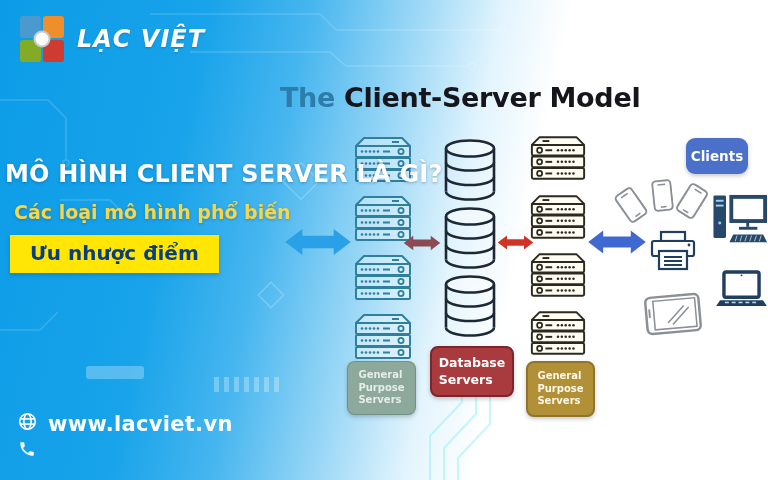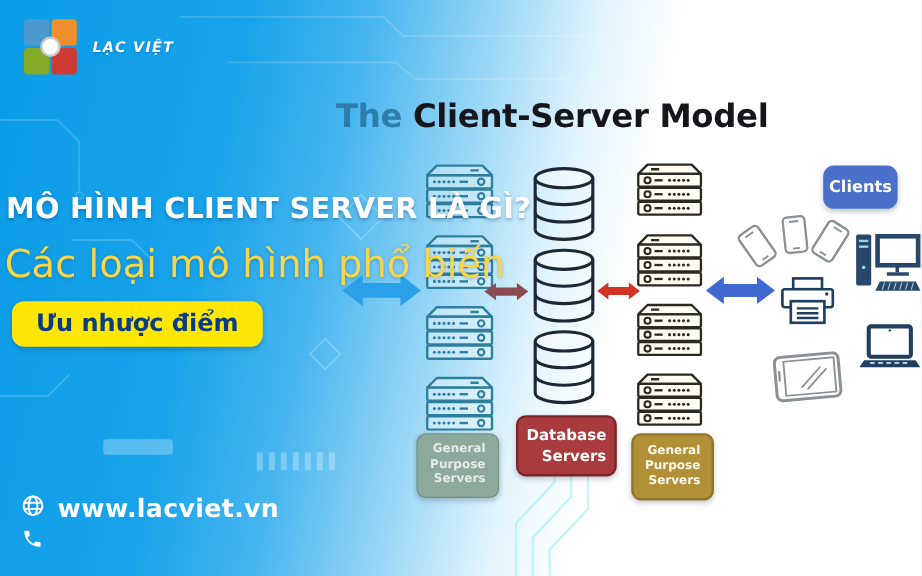--- a/index.html
+++ b/index.html
@@ -11,33 +11,33 @@
   .abs{position:absolute;}
   svg{display:block;}
   
   .logo{position:absolute;left:20px;top:16px;display:flex;align-items:center;gap:13px;}
   .logo-mark{position:relative;width:44px;height:46px;display:grid;grid-template-columns:1fr 1fr;grid-template-rows:1fr 1fr;gap:2px;}
   .sq{border-radius:3px;}
   .sq.tl{background:#4a9ad0;}.sq.tr{background:#ef8f2c;}
   .sq.bl{background:#83ab27;}.sq.br{background:#cf3a31;}
   .logo-dot{position:absolute;left:50%;top:50%;width:13px;height:13px;transform:translate(-50%,-50%);
     background:#fff;border:2px solid #c9c9c9;border-radius:50%;}
-  .logo-text{color:#fff;font-size:12px;font-weight:bold;font-style:italic;letter-spacing:1px;text-shadow:0 1px 2px rgba(0,60,110,.3);}
+  .logo-text{color:#fff;font-size:24px;font-weight:bold;font-style:italic;letter-spacing:1px;text-shadow:0 1px 2px rgba(0,60,110,.3);}
   
   .title{position:absolute;left:280px;top:82px;width:380px;margin:0;text-align:left;
     font-size:27px;font-weight:700;letter-spacing:-.3px;color:#15151b;}
   .title-hl{color:#2d7cab;margin-right:9px;}
   
   .headline{position:absolute;left:0;top:160px;z-index:6;}
   .h-line1{margin-left:5px;color:#ffffff;font-size:24px;font-weight:700;letter-spacing:.2px;text-shadow:0 1px 3px rgba(0,50,100,.35);}
-  .h-line2{margin-left:4px;margin-top:13px;color:#f7d64a;font-size:32px;font-weight:400;text-shadow:0 1px 3px rgba(0,50,100,.3);}
+  .h-line2{margin-left:14px;margin-top:13px;color:#f7d64a;font-size:19px;font-weight:700;text-shadow:0 1px 3px rgba(0,50,100,.3);}
   .h-badge{display:inline-block;margin-left:10px;margin-top:12px;background:#ffe604;color:#0a3d80;
-    font-size:20px;font-weight:700;padding:6px 20px 8px 20px;border-radius:10px;box-shadow:0 2px 4px rgba(0,50,100,.25);}
-  
-  .gbadge{position:absolute;display:flex;align-items:center;justify-content:center;text-align:right;
+    font-size:20px;font-weight:700;padding:6px 20px 8px 20px;border-radius:0;box-shadow:0 2px 4px rgba(0,50,100,.25);}
+  
+  .gbadge{position:absolute;display:flex;align-items:center;justify-content:center;text-align:left;
     border-radius:8px;font-weight:700;white-space:pre-line;line-height:1.25;box-shadow:0 2px 4px rgba(30,40,60,.25);}
   .gbadge.sage{left:347px;top:361px;width:67px;height:52px;background:#8ca99b;color:rgba(255,255,255,.78);font-size:10px;border:1px solid rgba(90,120,105,.5);}
   .gbadge.red{left:430px;top:346px;width:80px;height:47px;background:#a93a3e;color:#ffffff;font-size:12.5px;border:2px solid #7c262b;line-height:1.3;}
   .gbadge.gold{left:526px;top:361px;width:65px;height:52px;background:#b29038;color:#fdf8e8;font-size:10px;border:2px solid #8f742a;}
   .gbadge.clients{left:686px;top:138px;width:62px;height:36px;background:#4a70ca;color:#fff;font-size:13.5px;border-radius:9px;}
   
   .contact-row{position:absolute;display:flex;gap:11px;color:#fff;}
   .contact-row.web{left:18px;top:412px;font-size:21px;font-weight:600;letter-spacing:.3px;}
   .contact-row.tel{left:18px;top:440px;font-size:23px;font-weight:700;letter-spacing:.5px;}
 </style>

